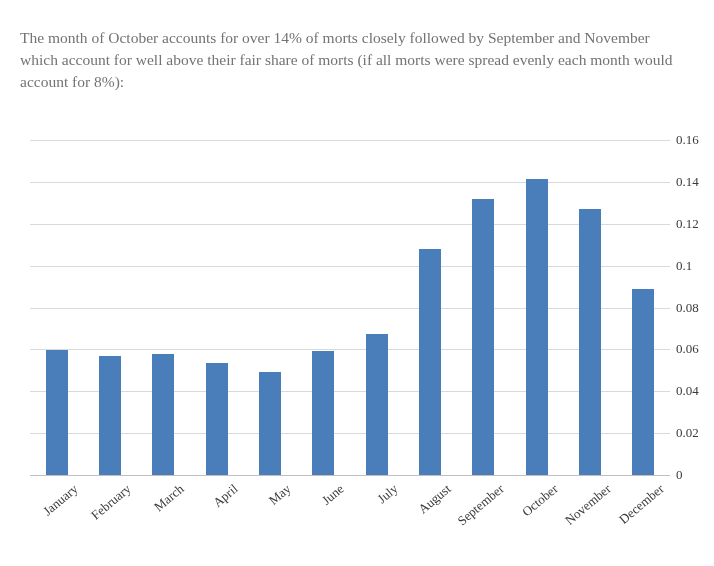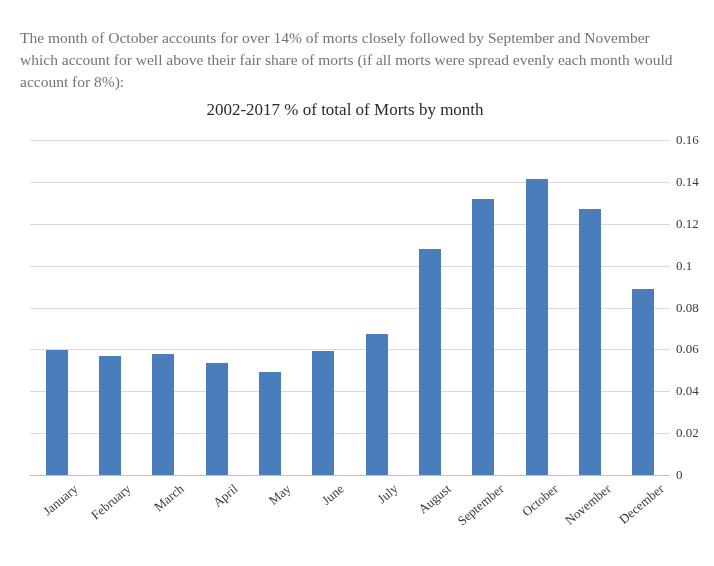--- a/index.html
+++ b/index.html
@@ -91,21 +91,20 @@
     transform: rotate(-40deg);
     text-align: right;
   }
 </style>
 </head>
 <body>
 
 <div id="intro-text">The month of October accounts for over 14% of morts closely followed by September and November which account for well above their fair share of morts (if all morts were spread evenly each month would account for 8%):</div>
 
 <div id="chart-area">
-  <div id="chart-title">2002-2017 % of total of Morts by month</div>
   <div class="plot" id="plot">
       <div class="axis-line" style="top: 335px;"></div>
       <div class="ytick" style="top: 335px;">0</div>
       <div class="gridline" style="top: 293.125px;"></div>
       <div class="ytick" style="top: 293.125px;">0.02</div>
       <div class="gridline" style="top: 251.25px;"></div>
       <div class="ytick" style="top: 251.25px;">0.04</div>
       <div class="gridline" style="top: 209.375px;"></div>
       <div class="ytick" style="top: 209.375px;">0.06</div>
       <div class="gridline" style="top: 167.5px;"></div>

